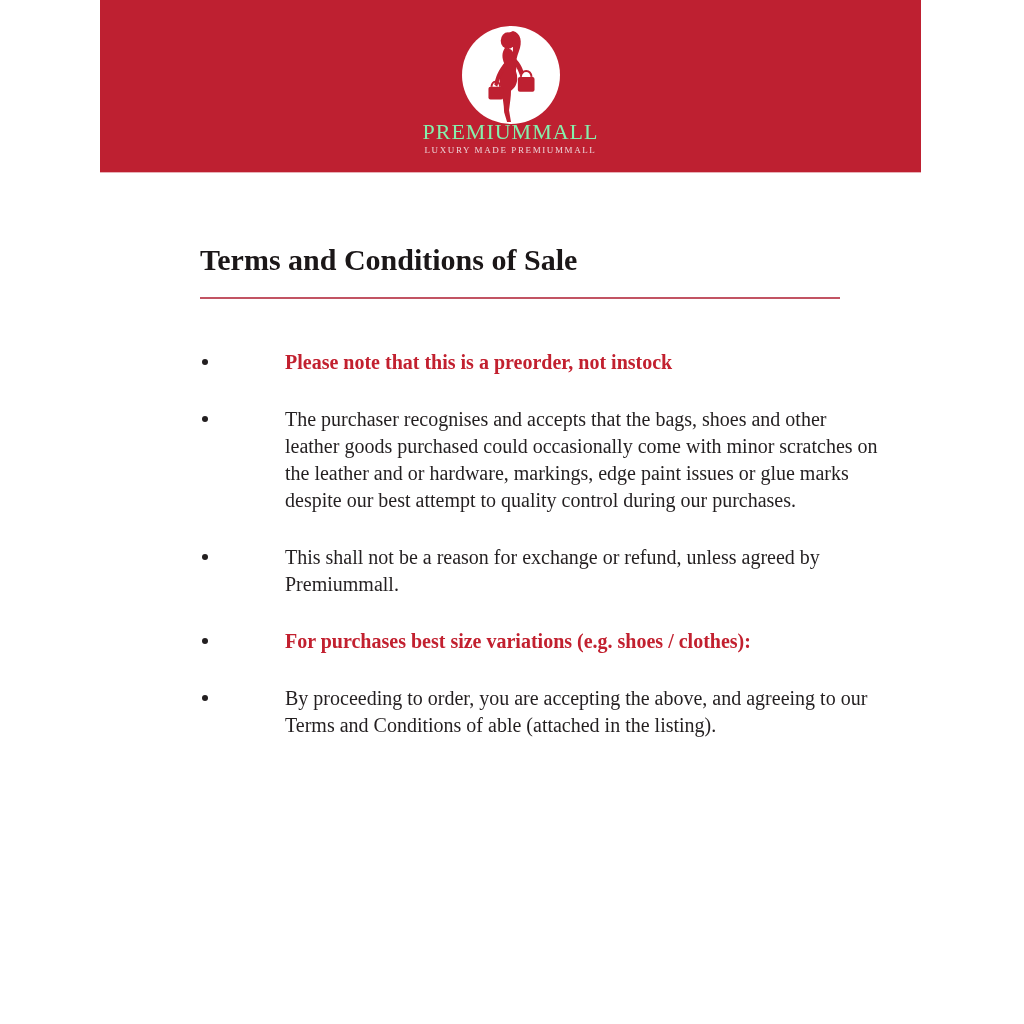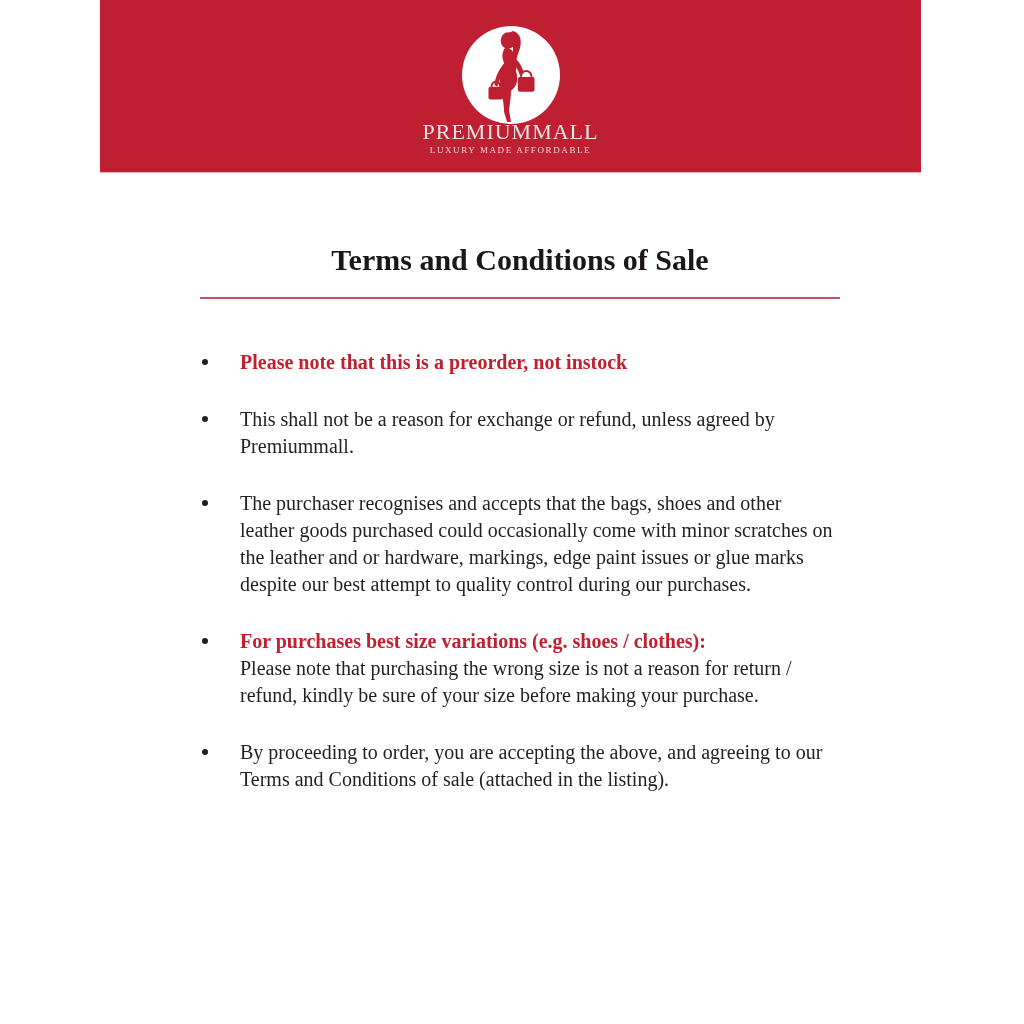--- a/index.html
+++ b/index.html
@@ -28,21 +28,21 @@
     border-radius: 50%;
     background: #ffffff;
     overflow: hidden;
   }
   .logo-circle svg { display: block; width: 100%; height: 100%; }
   .wordmark {
     position: absolute;
     left: 0; top: 119px;
     width: 100%;
     text-align: center;
-    color: #e5e5e5;
+    color: #86efac;
     font-size: 22px;
     line-height: 26px;
     letter-spacing: 1px;
     font-weight: 400;
     white-space: nowrap;
   }
   .tagline {
     position: absolute;
     left: 0; top: 145px;
     width: 100%;
@@ -56,21 +56,21 @@
 
   
   .doc {
     position: absolute;
     left: 200px; top: 240px;
     width: 640px;
   }
   .doc-title {
     margin: 0;
     padding: 0;
-    text-align: center;
+    text-align: left;
     font-size: 30px;
     line-height: 40px;
     font-weight: 700;
     color: #1b1718;
     white-space: nowrap;
   }
   .divider {
     margin-top: 17px;
     width: 640px;
     height: 2px;
@@ -82,20 +82,21 @@
     margin: 50px 0 0 0;
     padding: 0;
     color: #231f20;
     font-size: 20px;
     line-height: 27px;
   }
   .term {
     display: flex;
     align-items: flex-start;
     margin-bottom: 30px;
+    gap: 45px;
   }
   .dot {
     flex: 0 0 auto;
     width: 6px; height: 6px;
     margin: 10px 0 0 2px;
     border-radius: 50%;
     background: #231f20;
   }
   .term-body { margin-left: 32px; }
   .term-lines { white-space: pre; }
@@ -122,68 +123,66 @@
           <rect x="27" y="62" width="15" height="13" rx="2"></rect>
           <rect x="57" y="52" width="17" height="15" rx="2"></rect>
         </g>
         <g fill="none" stroke="#BE2031" stroke-width="2">
           <path d="M30 62 C31 55 38 55 39 62"></path>
           <path d="M60 52 C61 44 70 44 71 52"></path>
         </g>
       </svg>
     </div>
     <div class="wordmark">PREMIUMMALL</div>
-    <div class="tagline">LUXURY MADE AFFORDABLE</div>
+    <div class="tagline">LUXURY MADE PREMIUMMALL</div>
   </header>
 
   <main class="doc">
     <h1 class="doc-title">Terms and Conditions of Sale</h1>
     <div class="divider"></div>
 
     <ul class="terms-list">
 
       <li class="term">
         <span class="dot"></span>
         <div class="term-body">
           <div class="lead">Please note that this is a preorder, not instock</div>
         </div>
       </li>
 
 
       <li class="term">
         <span class="dot"></span>
         <div class="term-body">
-          <div class="term-lines">This shall not be a reason for exchange or refund, unless agreed by
-Premiummall.</div>
-        </div>
-      </li>
-
-      <li class="term">
-        <span class="dot"></span>
-        <div class="term-body">
           <div class="term-lines">The purchaser recognises and accepts that the bags, shoes and other
 leather goods purchased could occasionally come with minor scratches on
 the leather and or hardware, markings, edge paint issues or glue marks
 despite our best attempt to quality control during our purchases.</div>
         </div>
       </li>
 
       <li class="term">
         <span class="dot"></span>
         <div class="term-body">
+          <div class="term-lines">This shall not be a reason for exchange or refund, unless agreed by
+Premiummall.</div>
+        </div>
+      </li>
+
+      <li class="term">
+        <span class="dot"></span>
+        <div class="term-body">
           <div class="lead">For purchases best size variations (e.g. shoes / clothes):</div>
-          <div class="term-lines">Please note that purchasing the wrong size is not a reason for return /
-refund, kindly be sure of your size before making your purchase.</div>
         </div>
       </li>
 
       <li class="term">
         <span class="dot"></span>
         <div class="term-body">
           <div class="term-lines">By proceeding to order, you are accepting the above, and agreeing to our
-Terms and Conditions of sale (attached in the listing).</div>
+Terms and Conditions of able (attached in the listing).</div>
         </div>
       </li>
 
     </ul>
   </main>
 
 </div>
 
 </body></html>

